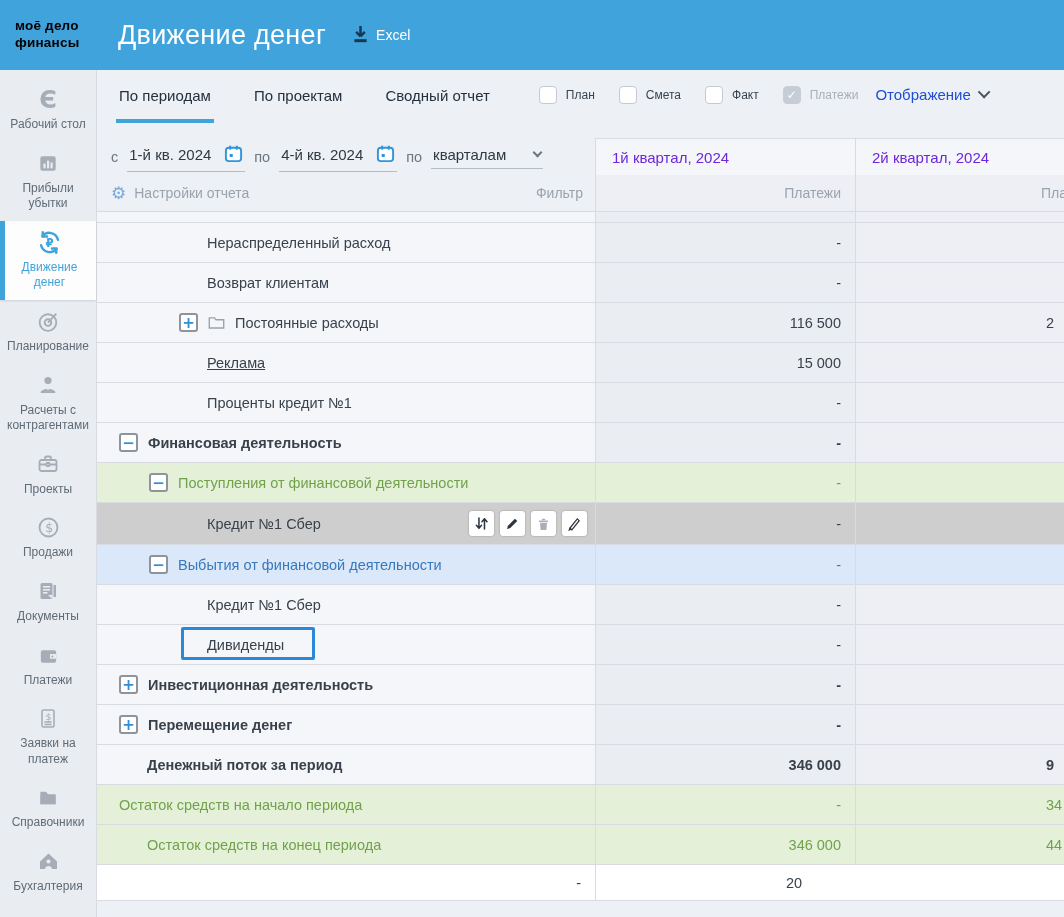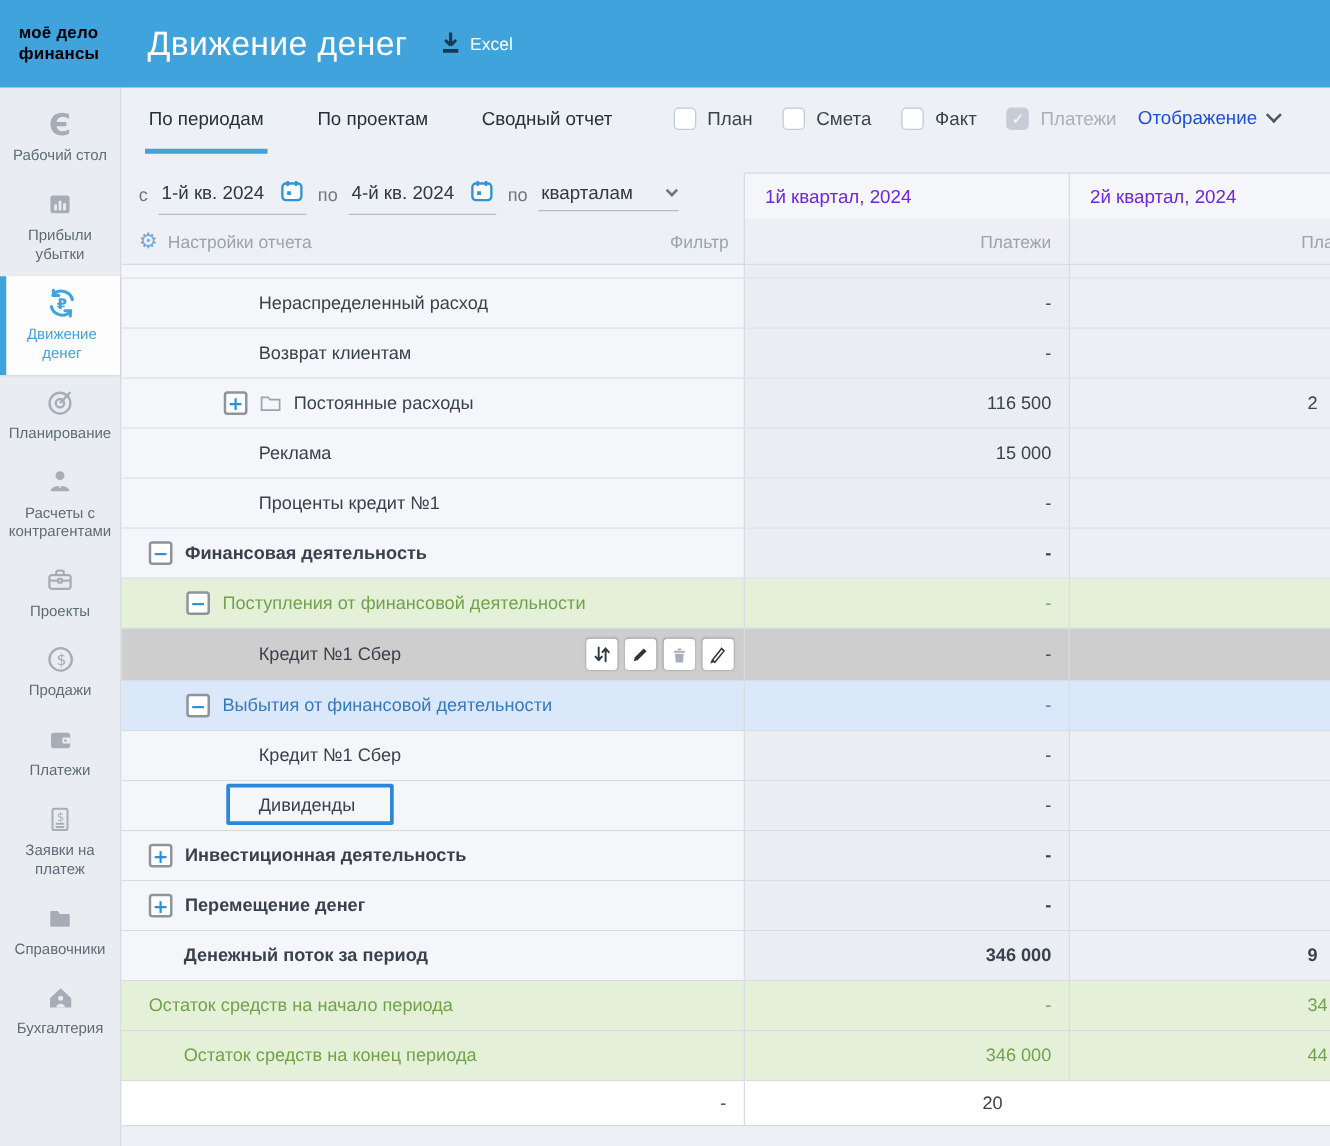--- a/index.html
+++ b/index.html
@@ -24,21 +24,21 @@
   .main { position:absolute; left:97px; top:70px; right:0; bottom:0; background:#edf0f4; overflow:hidden; }
 
   
   .tabbar { height:68px; display:flex; align-items:flex-start; padding:17px 0 0 22px; }
   .tab { position:relative; margin-right:43px; font-size:15px; color:#24313d; cursor:pointer; white-space:nowrap; }
   .tab.active::after { content:""; position:absolute; left:-3px; right:-3px; top:32px; height:4px; background:#3fa3dc; }
   .toggles { display:flex; align-items:center; gap:9px; margin-left:6px; margin-top:-1px; }
   .toggle { display:flex; align-items:center; gap:9px; margin-right:15px; cursor:pointer; }
   .checkbox { width:18px; height:18px; border:1px solid #c3cad3; border-radius:4px; background:#fff; display:grid; place-items:center; font-size:12px; color:#fff; }
   .checkbox.checked.disabled { background:#c7cdd6; border-color:#c7cdd6; }
-  .toggle .t-label { font-size:15px; color:#39444f; }
+  .toggle .t-label { font-size:12px; color:#39444f; }
   .toggle.disabled .t-label { color:#a9b0ba; }
   .display-menu { display:flex; align-items:center; gap:10px; margin-left:2px; font-size:15px; color:#1d4ed8; cursor:pointer; margin-top:-1px; }
   .chev { width:9px; height:9px; border-left:2px solid #4a5560; border-bottom:2px solid #4a5560; transform:rotate(-45deg) translateY(-2px); margin-top:-3px; }
 
   
   .rtable { position:absolute; left:0; top:68px; width:1084px; }
   .trow { display:grid; grid-template-columns:499px 260px 325px; background:#f5f6f9; border-bottom:1px solid #d8dce2; height:40px; color:#39424c; }
   .trow.hrow { border-bottom:none; height:37px; background:transparent; }
   .c-controls { background:#edf0f4; border-right:1px solid #d8dce2; display:flex; align-items:center; }
   .c-period { background:#f5f6f9; border-top:1px solid #d8dce2; border-right:1px solid #d8dce2; display:flex; align-items:center; padding-left:16px; color:#6d28d9; font-size:15px; overflow:hidden; white-space:nowrap; }
@@ -155,20 +155,33 @@
       <span class="si-label">Проекты</span>
     </div>
     <div class="side-item">
       <span class="si-icon">
         <svg width="25" height="25" viewBox="0 0 24 24" fill="none" stroke="currentColor" stroke-width="1.8">
           <circle cx="12" cy="12" r="8.6"></circle>
           <text x="8.8" y="16.2" font-size="12" fill="currentColor" stroke="none" font-family="DejaVu Sans">$</text>
         </svg>
       </span>
       <span class="si-label">Продажи</span>
+    </div>
+    <div class="side-item">
+      <span class="si-icon">
+        <svg width="24" height="24" viewBox="0 0 24 24">
+          <rect x="4.5" y="4" width="12" height="16" rx="1.5" fill="currentColor"></rect>
+          <rect x="7" y="7" width="7" height="1.6" fill="#e9edf2"></rect>
+          <rect x="7" y="10" width="7" height="1.6" fill="#e9edf2"></rect>
+          <rect x="7" y="13" width="4.5" height="1.6" fill="#e9edf2"></rect>
+          <rect x="17.5" y="6" width="2.5" height="12" fill="currentColor"></rect>
+          <path d="M12 16l4.5 4 0-4z" fill="#e9edf2"></path>
+        </svg>
+      </span>
+      <span class="si-label">Документы</span>
     </div>
     <div class="side-item">
       <span class="si-icon">
         <svg width="25" height="23" viewBox="0 0 24 24">
           <rect x="4" y="6.5" width="16" height="13" rx="2" fill="currentColor"></rect>
           <rect x="13.5" y="10.5" width="6.5" height="5" rx="1" fill="#e9edf2"></rect>
           <circle cx="16" cy="13" r="1.1" fill="currentColor"></circle>
         </svg>
       </span>
       <span class="si-label">Платежи</span>
@@ -312,21 +325,21 @@
               <svg width="17" height="15" viewBox="0 0 20 16" fill="none" stroke="#9aa3ad" stroke-width="1.6">
                 <path d="M1.5 2.5h6l1.8 2.2h9.2V14.5H1.5z"></path>
               </svg>
             </span>
             <span class="row-label">Постоянные расходы</span>
           </div>
           <div class="c-val">116 500</div>
           <div class="c-val c-val2">2</div>
         </div>
         <div class="trow">
-          <div class="c-label" style="padding-left: 110px;">
+          <div class="c-label" style="padding-left: 110px; text-decoration: underline;">
             <span class="row-label">Реклама</span>
           </div>
           <div class="c-val">15 000</div>
           <div class="c-val c-val2"></div>
         </div>
         <div class="trow">
           <div class="c-label" style="padding-left: 110px;">
             <span class="row-label">Проценты кредит №1</span>
           </div>
           <div class="c-val">-</div>

